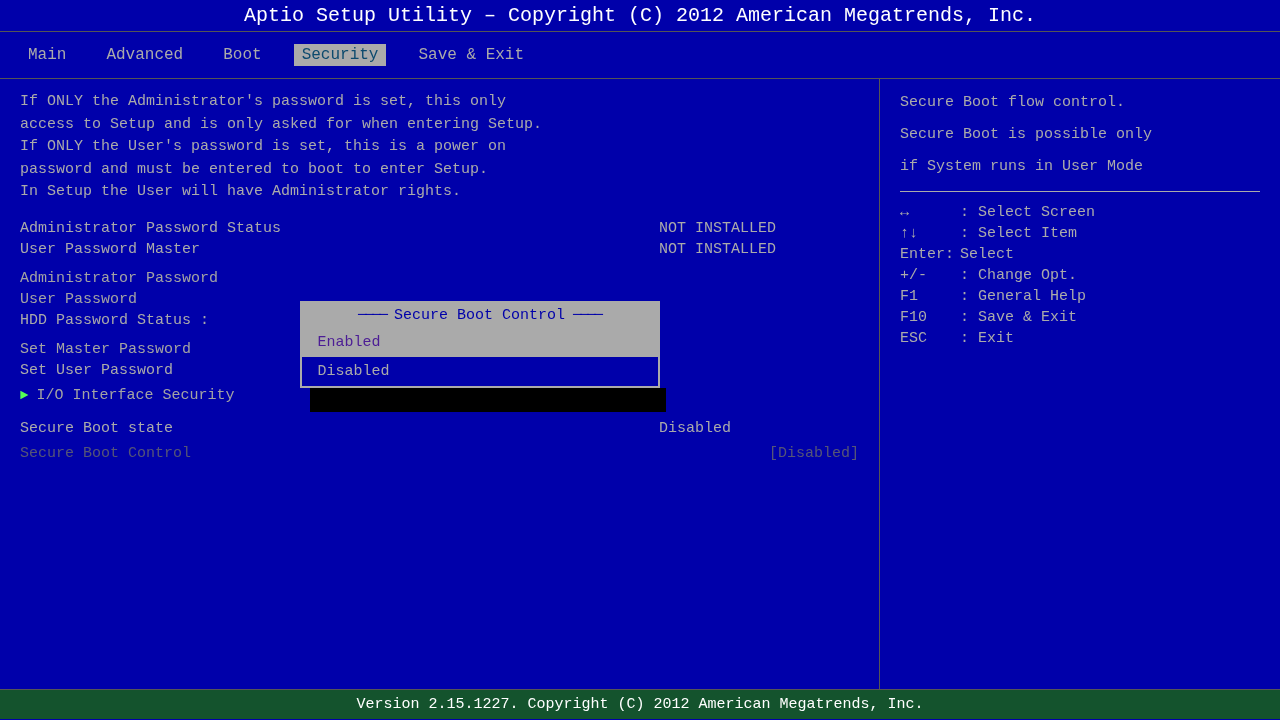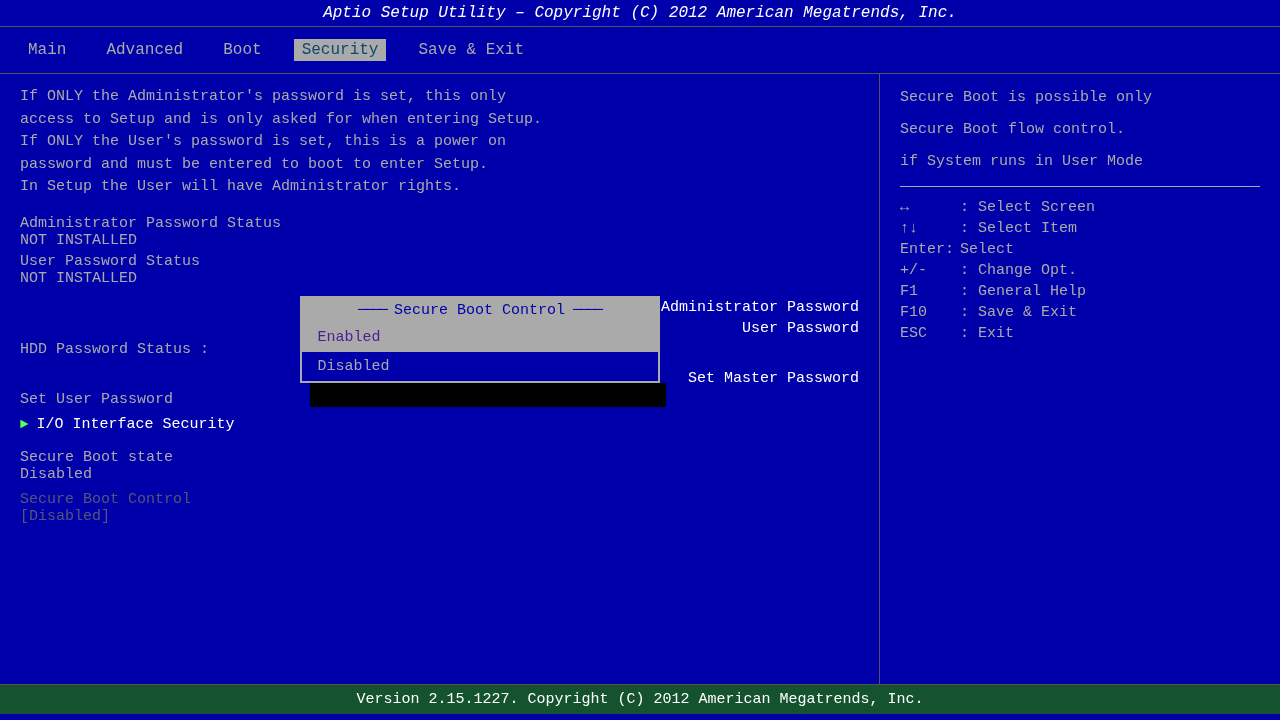--- a/index.html
+++ b/index.html
@@ -12,22 +12,21 @@
       color: #aaaaaa;
       overflow: hidden;
     }
 
     
     #title-bar {
       background: #0000aa;
       text-align: center;
       padding: 4px 0;
       color: #ffffff;
-      font-size: 16px;
-      font-style: italic;
+      font-size: 20px;
     }
 
     
     #menu-bar {
       background: #0000aa;
       display: flex;
       flex-direction: row;
       align-items: center;
       padding: 12px 20px;
       gap: 24px;
@@ -77,39 +76,37 @@
 
     .description-text {
       color: #aaaaaa;
       font-size: 15px;
       line-height: 1.5;
       margin-bottom: 16px;
     }
 
     .field-row {
       display: flex;
-      flex-direction: column;
       margin-bottom: 4px;
       font-size: 15px;
     }
     .field-label {
       flex: 1;
       color: #aaaaaa;
     }
     .field-value {
       color: #aaaaaa;
       min-width: 200px;
     }
 
     .link-item {
-      color: #ffffff;
+      color: #a3a3a3;
       margin-bottom: 4px;
       cursor: pointer;
       font-size: 15px;
-      text-align: right;
     }
 
     .arrow-item {
       display: flex;
       align-items: center;
       gap: 8px;
       margin-bottom: 4px;
     }
     .arrow-icon {
       color: #55ff55;
@@ -260,21 +257,21 @@
         <div>password and must be entered to boot to enter Setup.</div>
         <div>In Setup the User will have Administrator rights.</div>
       </div>
 
     <div class="section-gap" id="fields-block">
         <div class="field-row">
           <span class="field-label">Administrator Password Status</span>
           <span class="field-value">NOT INSTALLED</span>
         </div>
         <div class="field-row">
-          <span class="field-label">User Password Status</span>
+          <span class="field-label">User Password Master</span>
           <span class="field-value">NOT INSTALLED</span>
         </div>
       </div>
 
     <div class="link-item" id="admin-pw-link">Administrator Password</div>
     <div class="link-item" id="user-pw-link">User Password</div>
 
     <div class="field-row section-gap">
       <span class="field-label">HDD Password Status  :</span>
     </div>
@@ -316,22 +313,22 @@
             <div class="popup-option">Disabled</div>
           </div>
         <div id="black-bar"></div>
       </div>
     </div>
 
   </div>
 
   <div id="right-panel">
     <div id="help-lines">
+        <div class="help-text">Secure Boot flow control.</div>
         <div class="help-text">Secure Boot is possible only</div>
-        <div class="help-text">Secure Boot flow control.</div>
         <div class="help-text">if System runs in User Mode</div>
       </div>
     <div class="divider-line"></div>
     <div id="key-rows">
         <div class="key-row">
           <span class="key-label">↔</span>
           <span class="key-desc">: Select Screen</span>
         </div>
         <div class="key-row">
           <span class="key-label">↑↓</span>

